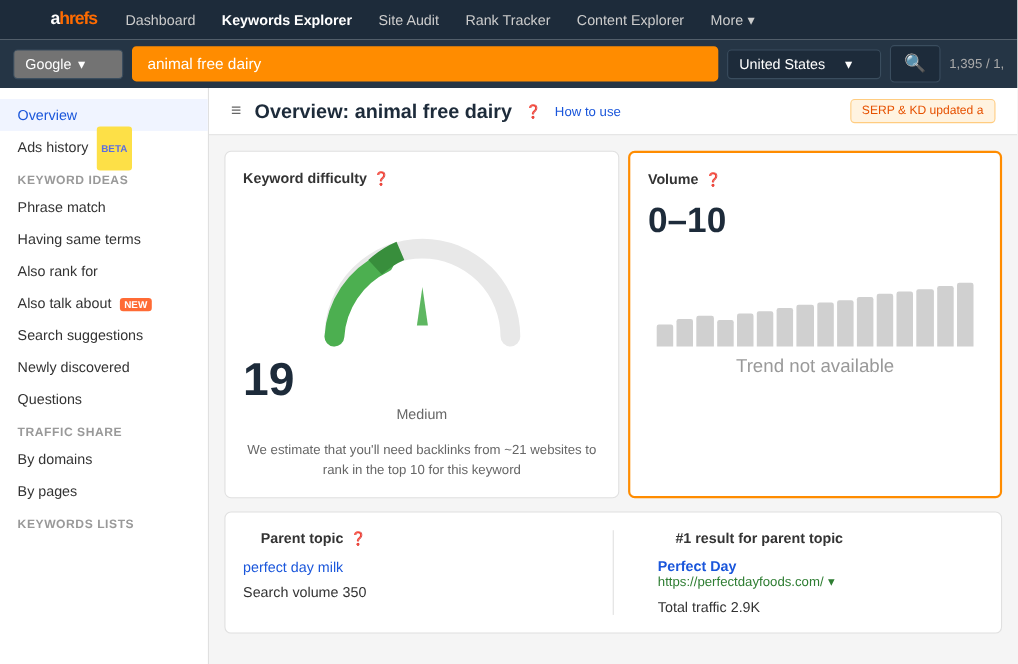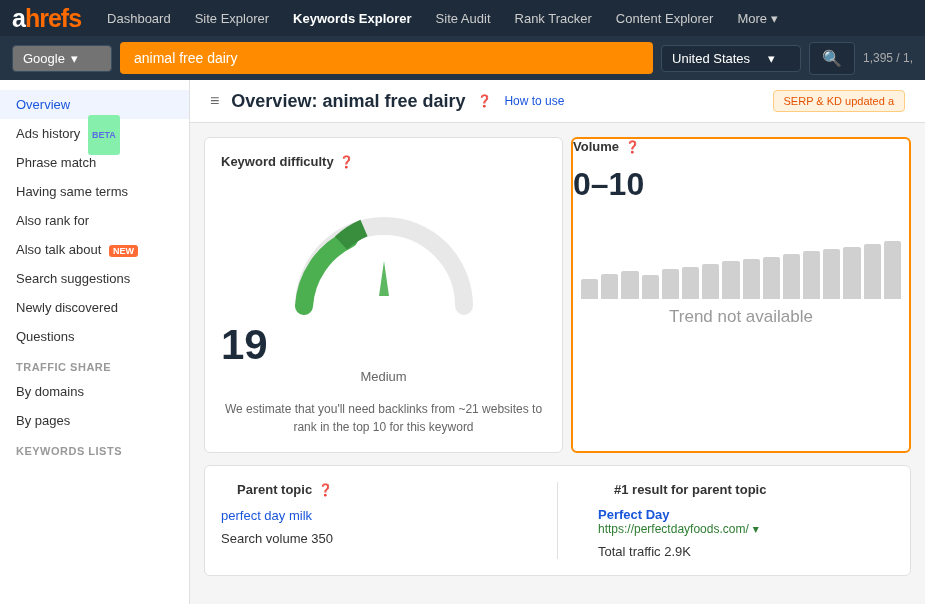--- a/index.html
+++ b/index.html
@@ -12,23 +12,24 @@
       align-items: center;
       height: 36px;
       padding: 0 12px;
       gap: 4px;
     }
     .nav-logo {
       margin-right: 12px;
     }
     .nav-logo span {
       color: #ff6b00;
-      font-size: 25px;
+      font-size: 16px;
       font-weight: 900;
       letter-spacing: -1px;
+      margin-left: 34px;
     }
     .nav-logo span em {
       color: white;
       font-style: normal;
     }
     .nav-item {
       color: #ccc;
       padding: 6px 10px;
       cursor: pointer;
       font-size: 13px;
@@ -129,21 +130,21 @@
     .sidebar-item.active { background: #f0f4ff; color: #1a56db; font-weight: 500; }
     .sidebar-section-label {
       padding: 10px 16px 4px;
       font-size: 11px;
       font-weight: 700;
       color: #999;
       text-transform: uppercase;
       letter-spacing: 0.5px;
     }
     .badge-beta {
-      background: #86efac;
+      background: #fde047;
       color: #5b6ee1;
       font-size: 9px;
       padding: 15px 4px;
       border-radius: 3px;
       font-weight: 700;
       margin-left: 4px;
       vertical-align: middle;
     }
     .badge-new {
       background: #ff6b35;
@@ -214,20 +215,21 @@
       border: 1px solid #e0e0e0;
       padding: 16px;
       flex: 1;
       min-height: 300px;
     }
 
     .card-volume {
       background: white;
       border-radius: 6px;
       border: 2px solid #ff8c00;
+      padding: 16px;
       width: 340px;
       flex-shrink: 0;
       min-height: 300px;
       position: relative;
     }
 
     .card-label {
       font-size: 13px;
       font-weight: 600;
       color: #333;
@@ -352,21 +354,20 @@
     }
   </style>
 </head>
 <body>
 
 <nav class="top-nav">
   <div class="nav-logo">
     <span><em>a</em>hrefs</span>
   </div>
   <div class="nav-item">Dashboard</div>
-  <div class="nav-item">Site Explorer</div>
   <div class="nav-item active">Keywords Explorer</div>
   <div class="nav-item">Site Audit</div>
   <div class="nav-item">Rank Tracker</div>
   <div class="nav-item">Content Explorer</div>
   <div class="nav-item nav-item-more">
     <span>More</span>
     <span>▾</span>
   </div>
 </nav>
 
@@ -388,20 +389,21 @@
 
 <div class="main-layout">
 
   <aside class="sidebar">
     <div class="sidebar-item active">Overview</div>
     <div class="sidebar-item">
       <span>Ads history</span>
       <span class="badge-beta">BETA</span>
     </div>
 
+    <div class="sidebar-section-label">Keyword ideas</div>
     <div class="sidebar-item">Phrase match</div>
     <div class="sidebar-item">Having same terms</div>
     <div class="sidebar-item">Also rank for</div>
     <div class="sidebar-item">
       <span>Also talk about</span>
       <span class="badge-new">NEW</span>
     </div>
     <div class="sidebar-item">Search suggestions</div>
     <div class="sidebar-item">Newly discovered</div>
     <div class="sidebar-item">Questions</div>

